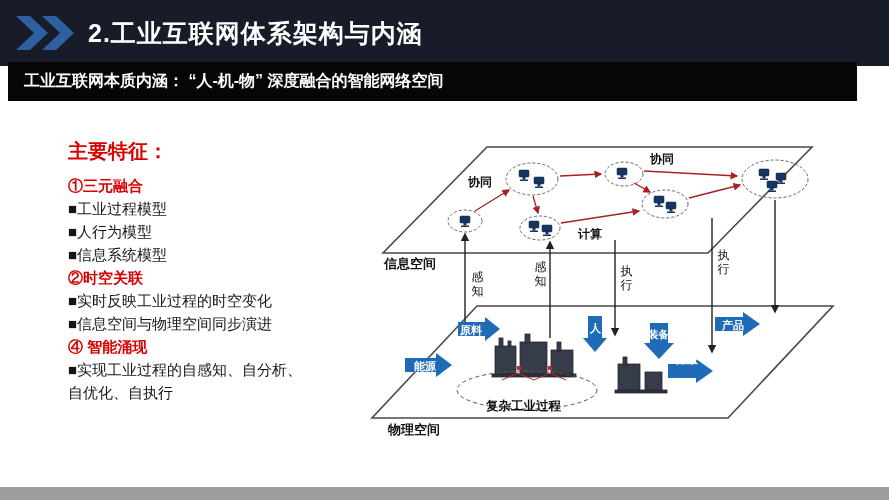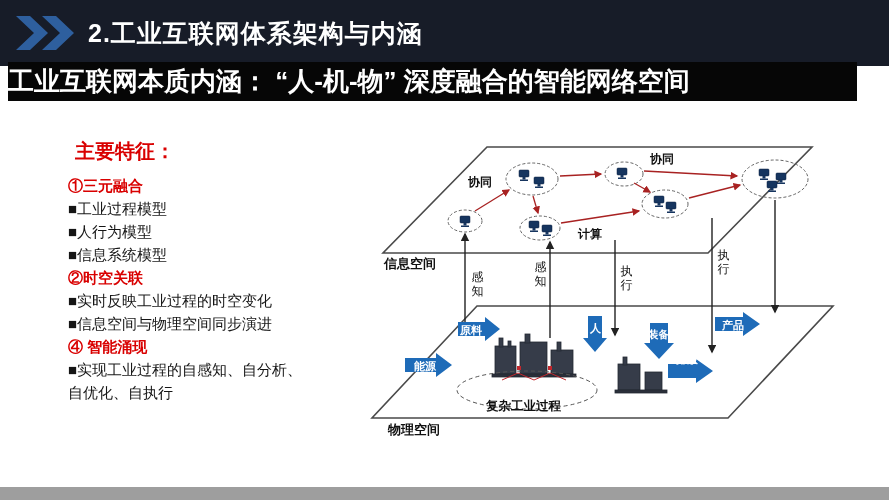--- a/index.html
+++ b/index.html
@@ -15,25 +15,25 @@
   }
   .chevrons { margin-left: 16px; flex: 0 0 auto; }
   .header-title {
     color: #ffffff; font-size: 25px; font-weight: bold;
     letter-spacing: 1px; margin-left: 14px; white-space: nowrap;
   }
   
   .banner {
     position: absolute; left: 8px; top: 62px; width: 849px; height: 39px;
     background: #060606; color: #ffffff; display: flex; align-items: center;
-    font-size: 26px; font-weight: bold; padding-left: 0; white-space: nowrap;
+    font-size: 16px; font-weight: bold; padding-left: 16px; white-space: nowrap;
   }
   
   .features-heading {
-    position: absolute; left: 75px; top: 138px;
+    position: absolute; left: 68px; top: 138px;
     color: #d90000; font-size: 20px; font-weight: bold;
   }
   .features {
     position: absolute; left: 68px; top: 174px; width: 235px;
     font-size: 15px; line-height: 23px; color: #151515;
   }
   .feature.red { color: #d90000; font-weight: bold; }
   
   .diagram {
     position: absolute; left: 362px; top: 122px; width: 500px; height: 345px;

